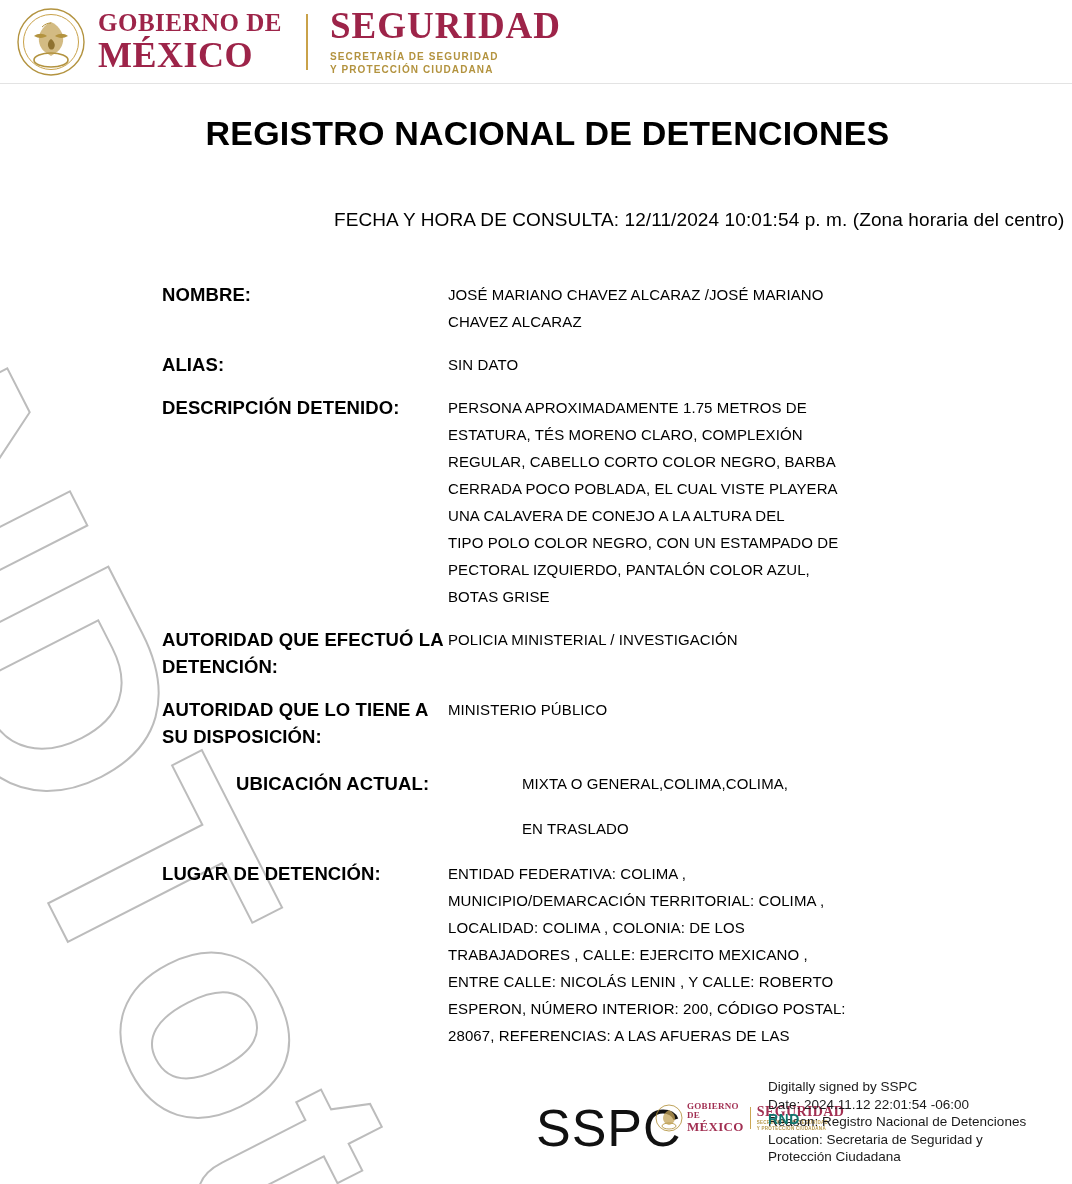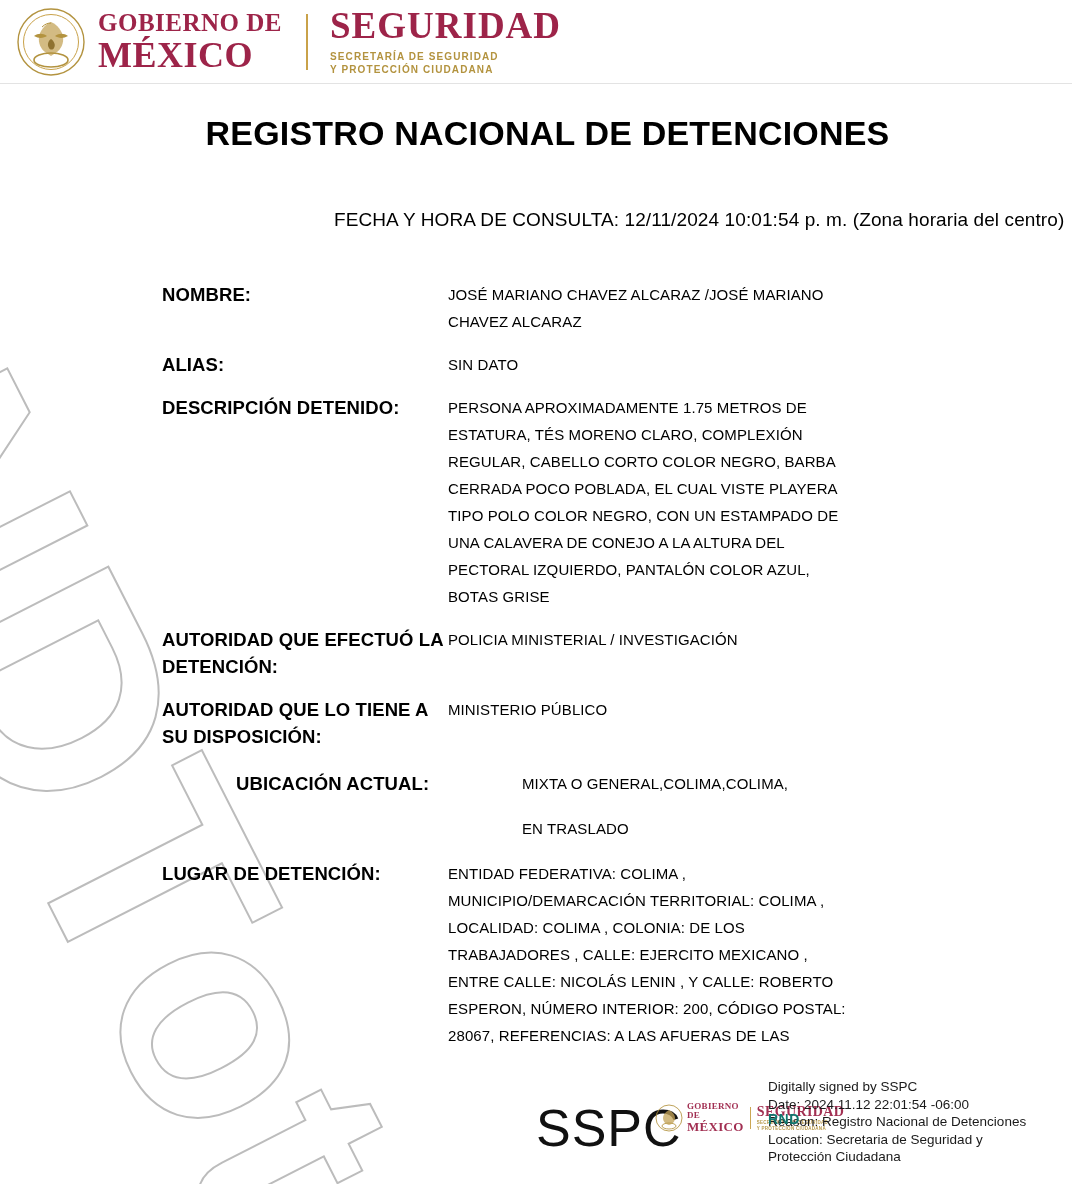--- a/index.html
+++ b/index.html
@@ -317,22 +317,22 @@
         </div>
       </div>
 
       <div class="field-row">
         <div class="field-label">DESCRIPCIÓN DETENIDO:</div>
         <div class="field-value">
           <span class="vline">PERSONA APROXIMADAMENTE 1.75 METROS DE</span>
           <span class="vline">ESTATURA, TÉS MORENO CLARO, COMPLEXIÓN</span>
           <span class="vline">REGULAR, CABELLO CORTO COLOR NEGRO, BARBA</span>
           <span class="vline">CERRADA POCO POBLADA, EL CUAL VISTE PLAYERA</span>
+          <span class="vline">UNA CALAVERA DE CONEJO A LA  ALTURA DEL</span>
           <span class="vline">TIPO POLO COLOR NEGRO, CON UN ESTAMPADO DE</span>
-          <span class="vline">UNA CALAVERA DE CONEJO A LA  ALTURA DEL</span>
           <span class="vline">PECTORAL IZQUIERDO, PANTALÓN COLOR AZUL,</span>
           <span class="vline">BOTAS  GRISE</span>
         </div>
       </div>
 
       <div class="field-row">
         <div class="field-label">
           <span class="vline">AUTORIDAD QUE EFECTUÓ LA</span>
           <span class="vline">DETENCIÓN:</span>
         </div>

